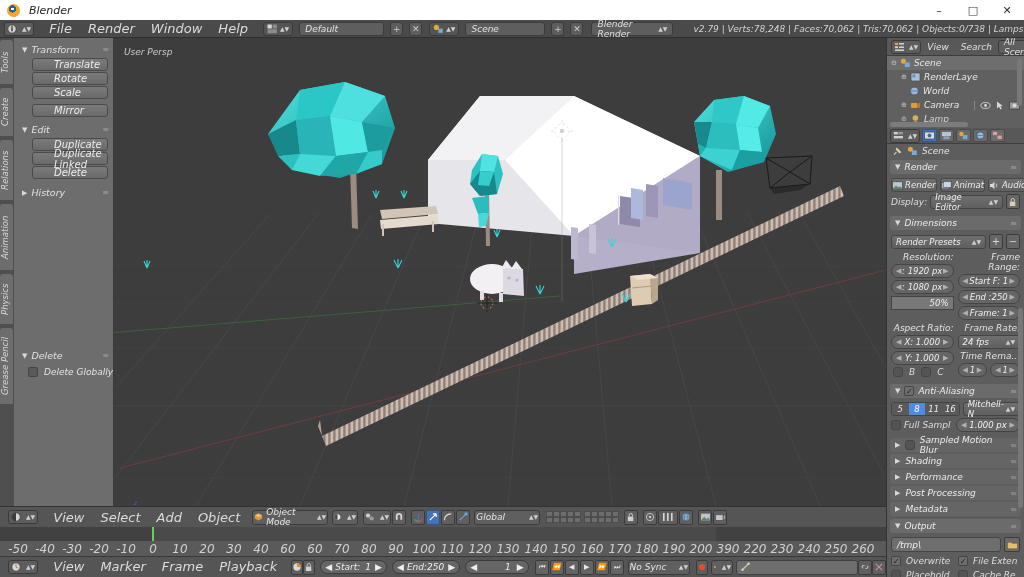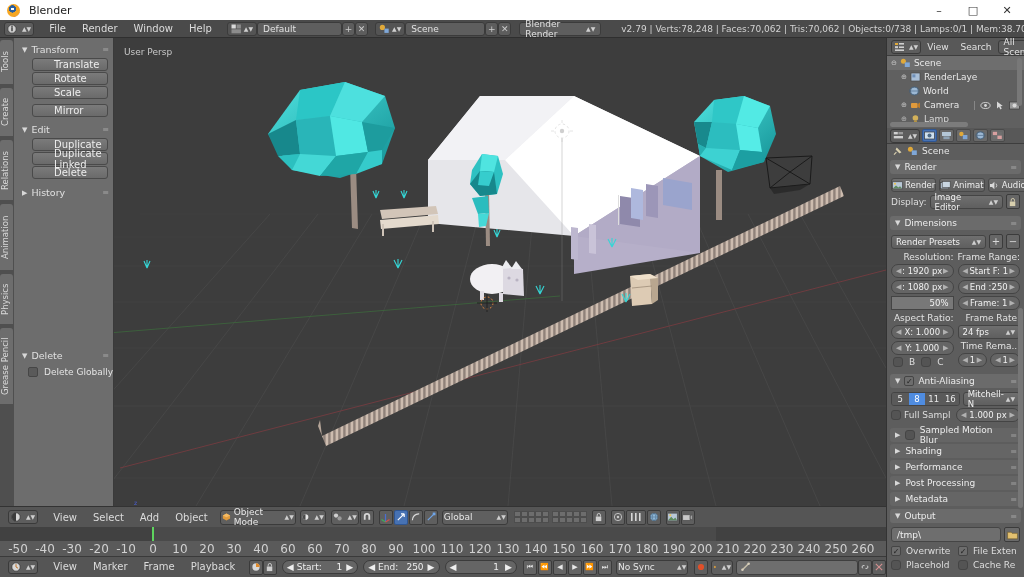--- a/index.html
+++ b/index.html
@@ -5,21 +5,21 @@
   * { box-sizing: border-box; margin: 0; padding: 0; }
   html, body {
     width: 1024px; height: 577px;
     overflow: hidden;
     font-family: "DejaVu Sans", "Liberation Sans", sans-serif;
     font-size: 10px;
     background: #3b3b3b;
     color: #d8d8d8;
     -webkit-font-smoothing: antialiased;
   }
-  #app { position: relative; width: 1024px; height: 577px; }
+  #app { position: relative; width: 1024px; height: 577px; font-style: italic; }
 
   
   .titlebar {
     position: absolute; top:0; left:0; width:1024px; height:20px;
     background:#ffffff; color:#1b1b1b;
     display:flex; align-items:center;
   }
   .titlebar .tb-icon { margin-left:7px; width:13px; height:13px; position:relative; }
   .tb-icon .ring {
     position:absolute; inset:0; border-radius:50%;
@@ -40,23 +40,23 @@
     border-bottom:1px solid #2f2f2f;
   }
   .editor-sel {
     background:#5d5d5d; border:1px solid #3a3a3a; border-radius:3px;
     height:14px; display:flex; align-items:center; padding:0 2px; gap:2px;
     margin-left:4px;
   }
   .icon-sq { width:11px; height:10px; display:inline-block; }
   .menu-items { display:flex; align-items:center; gap:0; margin-left:7px; }
   .menu-items span {
-    padding:0 8px; font-size:10px; color:#dcdcdc; line-height:18px; cursor:default;
-  }
-  .scene-block { display:flex; margin-left:7px; gap:0; }
+    padding:0 8px; font-size:13px; color:#dcdcdc; line-height:18px; cursor:default;
+  }
+  .scene-block { display:flex; margin-left:7px; gap:6px; }
   .dropdown {
     background:#545454; border:1px solid #3b3b3b; border-radius:3px;
     height:14px; min-width:22px; display:flex; align-items:center; padding:0 3px;
     font-size:9px; color:#ddd;
   }
   .txtfield {
     background:#5e5e5e; border:1px solid #3b3b3b; border-radius:3px;
     height:14px; display:flex; align-items:center; padding:0 5px;
     font-size:9px; color:#e2e2e2;
   }
@@ -730,21 +730,21 @@
       <span class="tl-tick" style="left:452px">110</span>
       <span class="tl-tick" style="left:480px">120</span>
       <span class="tl-tick" style="left:508px">130</span>
       <span class="tl-tick" style="left:536px">140</span>
       <span class="tl-tick" style="left:564px">150</span>
       <span class="tl-tick" style="left:592px">160</span>
       <span class="tl-tick" style="left:620px">170</span>
       <span class="tl-tick" style="left:647px">180</span>
       <span class="tl-tick" style="left:674px">190</span>
       <span class="tl-tick" style="left:701px">200</span>
-      <span class="tl-tick" style="left:728px">210</span>
+      <span class="tl-tick" style="left:728px">390</span>
       <span class="tl-tick" style="left:755px">220</span>
       <span class="tl-tick" style="left:782px">230</span>
       <span class="tl-tick" style="left:809px">240</span>
       <span class="tl-tick" style="left:836px">250</span>
       <span class="tl-tick" style="left:863px">260</span>
     </div>
 
     <div class="tl-header">
       <div class="editor-sel">
         <svg class="icon-sq" viewBox="0 0 11 10">

